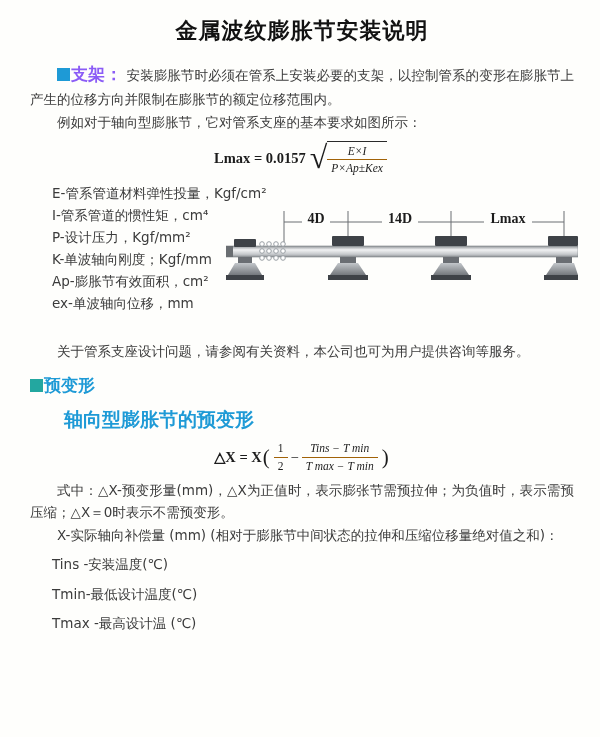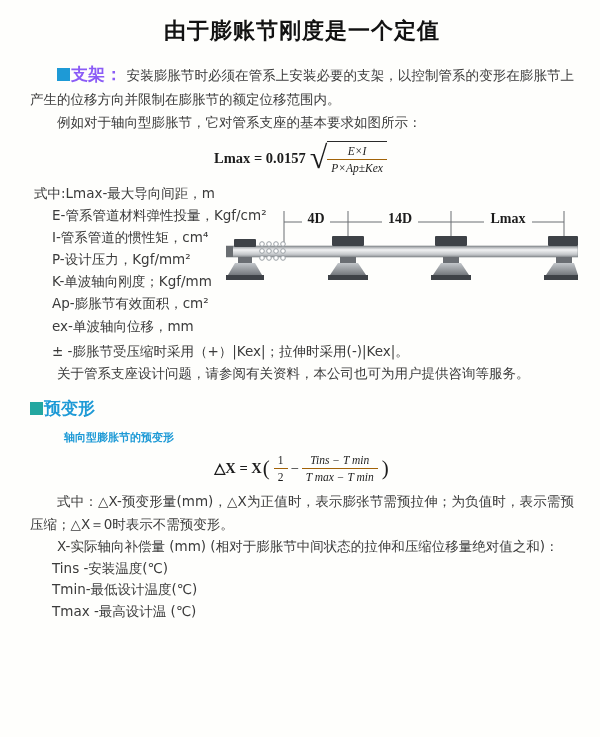--- a/index.html
+++ b/index.html
@@ -14,21 +14,21 @@
   .title{
     text-align:center;font-size:22px;font-weight:bold;color:#121212;
     margin:6px 0 14px 0;letter-spacing:1px;
   }
   .para{font-size:13.5px;line-height:1.66;margin:0;text-align:justify;}
   .indent{text-indent:2em;}
   .sec-inline{color:#8b5cf6;font-weight:bold;font-size:17px;}
   .sq{display:inline-block;width:13px;height:13px;background:#1e9ad6;margin-right:1px;vertical-align:-1px;}
   .sq.teal{background:#23a7a0;}
   .h2{color:#1e9ad6;font-weight:bold;font-size:17px;margin:12px 0 4px 0;}
-  .h3{color:#1e9ad6;font-weight:bold;font-size:11px;margin:10px 0 6px 0;}
+  .h3{color:#1e9ad6;font-weight:bold;font-size:19px;margin:10px 0 6px 0;}
   .h3.axial{margin-left:34px;}
 
   .formula{
     display:flex;justify-content:center;align-items:center;
     font-family:"Liberation Serif","DejaVu Serif",serif;color:#1c1c1c;
     margin:8px 0 6px 0;font-size:14.5px;
   }
   .f-bold{font-weight:bold;font-family:Liberation Serif, serif;}
   .frac{display:inline-block;text-align:center;vertical-align:middle;font-size:11.5px;line-height:1.25;margin:0 3px;}
   .frac .num{display:block;border-bottom:1px solid #a16207;padding:0 4px 1px 4px;}
@@ -42,47 +42,46 @@
   .defs-diagram{position:relative;margin-top:4px;min-height:158px;}
   .defs p{margin:0;font-size:13.5px;line-height:1.64;white-space:nowrap;}
   .defs .lead{margin-left:4px;}
   .defs .item{margin-left:22px;}
   .note-line{margin-left:22px;white-space:nowrap;}
   .consult-line{text-indent:2em;}
 
   .diagram{position:absolute;right:-4px;top:24px;width:352px;height:82px;}
 
   .explain{margin-top:4px;}
-  .temps p{margin:0;font-size:13.5px;line-height:1.6;margin-left:22px;}
+  .temps p{margin:8px;font-size:13.5px;line-height:1.6;margin-left:22px;}
 </style>
 </head>
 <body>
 
 <div class="page">
 
-  <div class="title">由于膨账节刚度是一个定值</div>
+  <div class="title">金属波纹膨胀节安装说明</div>
 
   <p class="para indent"><span class="sec-inline"><span class="sq"></span><span>支架：</span></span> <span>安装膨胀节时必须在管系上安装必要的支架，以控制管系的变形在膨胀节上产生的位移方向并限制在膨胀节的额定位移范围内。</span></p>
 
   <p class="para indent">例如对于轴向型膨胀节，它对管系支座的基本要求如图所示：</p>
 
   <div class="formula">
     <span class="f-bold">Lmax = 0.0157</span>
     <span class="sqrt">
       <span class="rad">√</span>
       <span class="frac ital rooted">
         <span class="num">E×I</span>
         <span class="den">P×Ap±Kex</span>
       </span>
     </span>
   </div>
 
   <div class="defs-diagram">
     <div class="defs">
-      <p class="lead">式中:Lmax-最大导向间距，m</p>
       <p class="item">E-管系管道材料弹性投量，Kgf/cm²</p>
       <p class="item">I-管系管道的惯性矩，cm⁴</p>
       <p class="item">P-设计压力，Kgf/mm²</p>
       <p class="item">K-单波轴向刚度；Kgf/mm</p>
       <p class="item">Ap-膨胀节有效面积，cm²</p>
       <p class="item">ex-单波轴向位移，mm</p>
     </div>
 
     <svg class="diagram" viewBox="0 0 352 82" xmlns="http://www.w3.org/2000/svg">
       <defs>
@@ -154,21 +153,20 @@
       </g>
       <g>
         <rect x="322" y="30" width="30" height="10" fill="#3e4247" rx="1"></rect>
         <rect x="330" y="51" width="16" height="6" fill="#6a6e73"></rect>
         <polygon points="328,57 348,57 352,69 320,69" fill="url(#pedGrad)"></polygon>
         <rect x="318" y="69" width="34" height="5" fill="#3e4247"></rect>
       </g>
     </svg>
   </div>
 
-  <p class="para note-line">± -膨胀节受压缩时采用（+）|Kex|；拉伸时采用(-)|Kex|。</p>
   <p class="para consult-line">关于管系支座设计问题，请参阅有关资料，本公司也可为用户提供咨询等服务。</p>
 
   <div class="h2"><span class="sq teal"></span><span>预变形</span></div>
 
 
   <div class="h3 axial">轴向型膨胀节的预变形</div>
 
   <div class="formula">
     <span class="f-bold">△X = X</span>
     <span class="paren">(</span>

